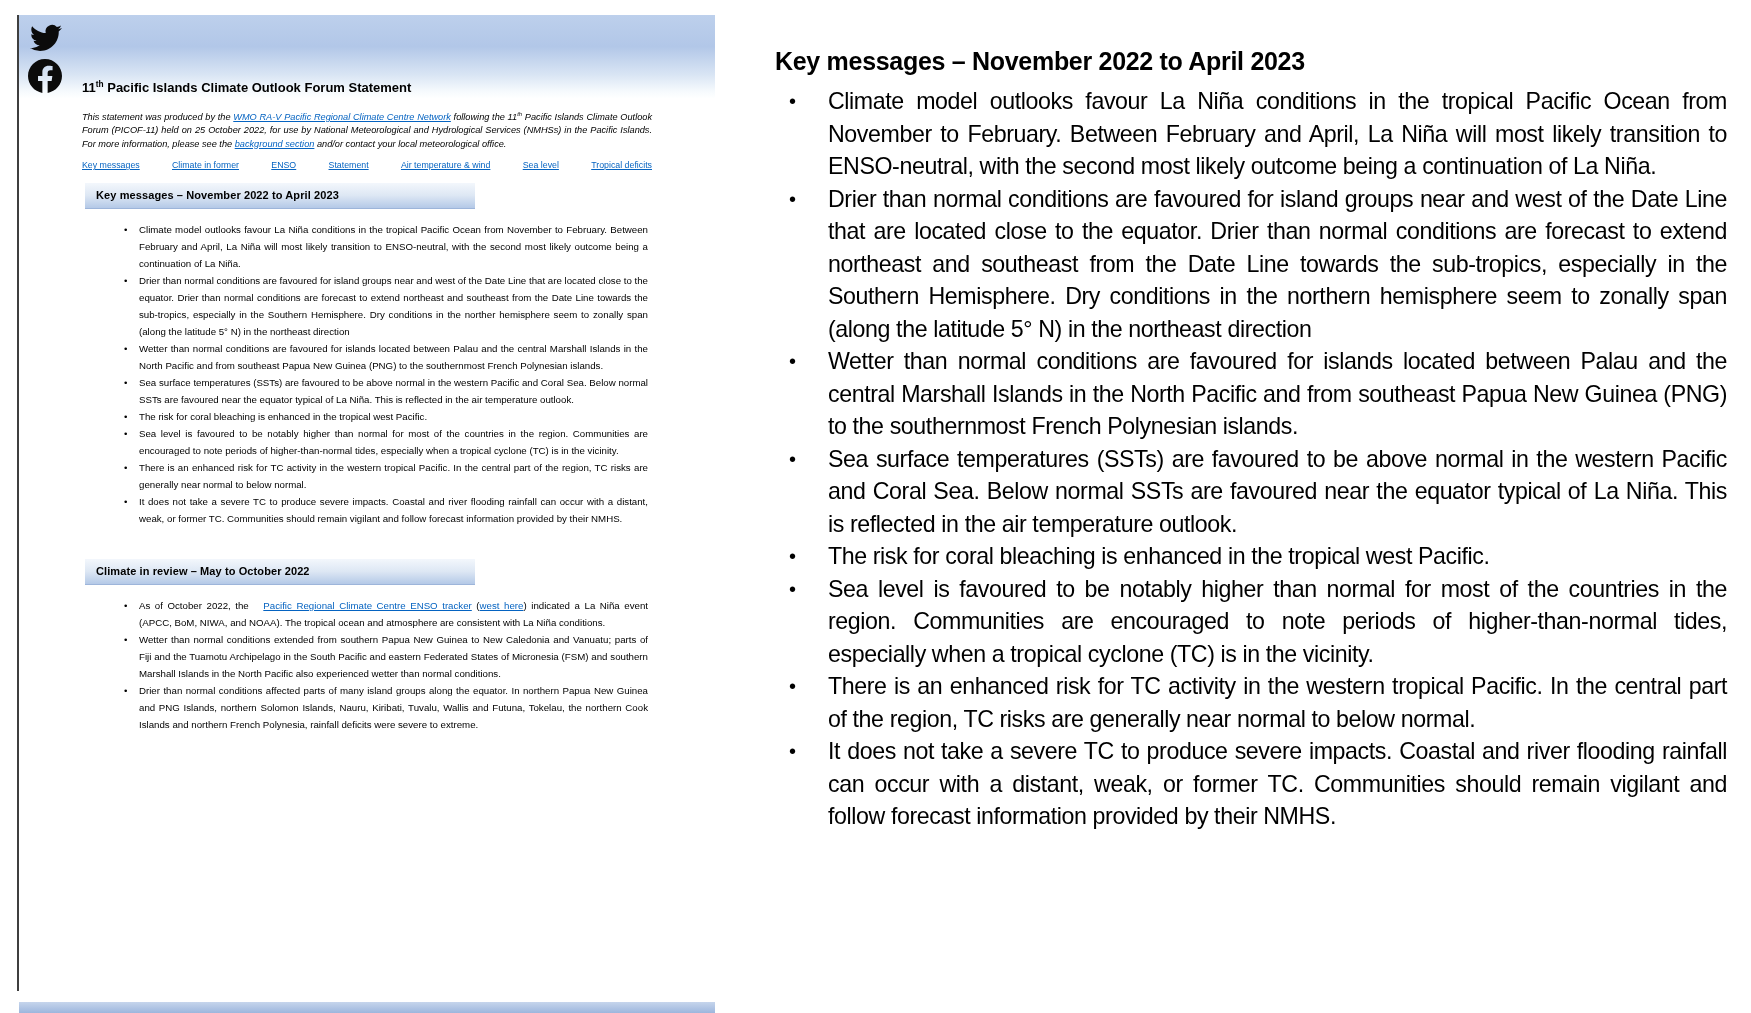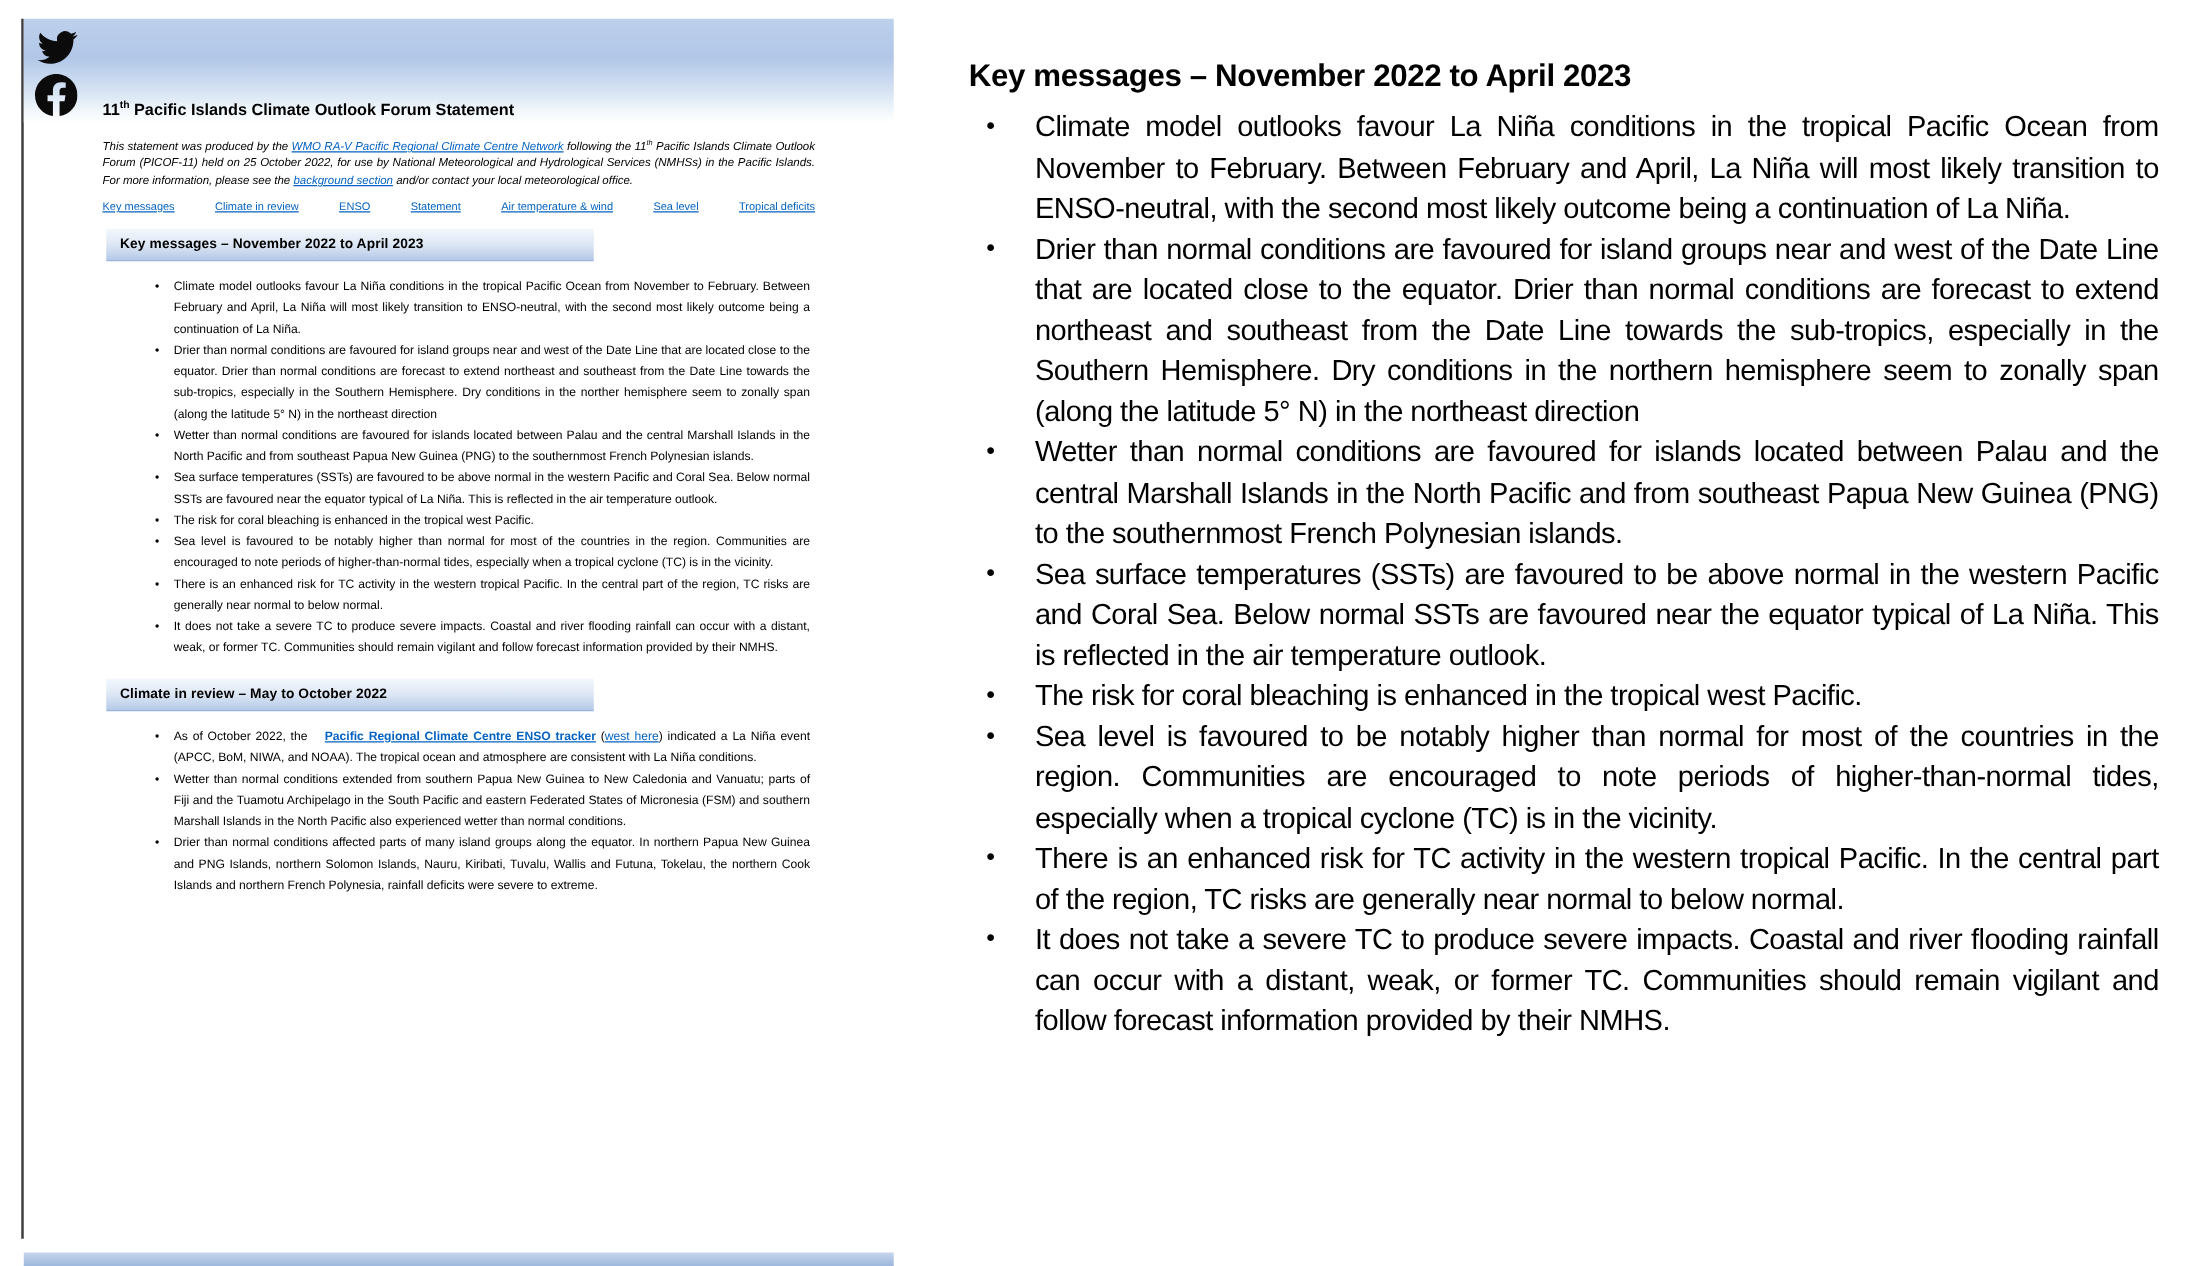--- a/index.html
+++ b/index.html
@@ -20,31 +20,31 @@
   .icon-btn { display:block; width:36px; height:34px; cursor:pointer; }
   .icon-btn + .icon-btn { margin-top:3px; }
 
   .doc-title { position:absolute; left:63px; bottom:3px; font-size:13px; font-weight:bold; white-space:nowrap; }
   .doc-title sup, .intro sup { font-size:64%; vertical-align:super; line-height:0; }
 
   .content { position:absolute; top:87px; left:63px; width:570px; }
 
   .intro { font-size:9.2px; line-height:13.2px; font-style:italic; text-align:justify; }
   .lnk { color:#0563c1; text-decoration:underline; cursor:pointer; }
-  .lnk.bold { font-weight:bold;padding-left:10px; }
+  .lnk.bold { font-weight:normal;padding-left:10px; }
 
   .nav-row { display:flex; justify-content:space-between; margin-top:5px; font-size:8.8px; white-space:nowrap;text-align:center; }
 
   .section-block {
     margin:13px 0 0 3px; width:390px; box-sizing:border-box;
     padding:6px 10px 7px 11px; font-size:11px; font-weight:bold; letter-spacing:0.1px;
     background:linear-gradient(180deg,#f3f7fc 0%,#dde7f4 50%,#b4c9e7 100%);
     border-bottom:1.5px solid #9db5da;
   }
-  .section-block.second { margin-top:16px; }
+  .section-block.second { margin-top:32px; }
 
   ul.doc-bullets { list-style:none; margin:12px 0 0 30px; padding:0; width:536px; }
   ul.doc-bullets li {
     position:relative; padding-left:27px; font-size:9.7px; line-height:17px;
     text-align:justify;
   }
   ul.doc-bullets li::before { content:"•"; position:absolute; left:12px; }
 
   .footer-band {
     position:absolute; left:0; right:0; bottom:11px; height:89px;
@@ -90,21 +90,21 @@
         </span>
       </div>
       <div class="doc-title"><span>11</span><sup>th</sup><span> Pacific Islands Climate Outlook Forum Statement</span></div>
     </div>
 
     <div class="content">
       <p class="intro"><span>This statement was produced by the </span><a href="#" class="lnk">WMO RA-V Pacific Regional Climate Centre Network</a><span> following the 11</span><sup>th</sup><span> Pacific Islands Climate Outlook Forum (PICOF-11) held on 25 October 2022, for use by National Meteorological and Hydrological Services (NMHSs) in the Pacific Islands. For more information, please see the </span><a href="#" class="lnk">background section</a><span> and/or contact your local meteorological office.</span></p>
 
       <div class="nav-row">
           <a href="#" class="lnk">Key messages</a>
-          <a href="#" class="lnk">Climate in review</a>
+          <a href="#" class="lnk">Climate in former</a>
           <a href="#" class="lnk">ENSO</a>
           <a href="#" class="lnk">Statement</a>
           <a href="#" class="lnk">Air temperature &amp; wind</a>
           <a href="#" class="lnk">Sea level</a>
           <a href="#" class="lnk">Tropical deficits</a>
         </div>
 
       <div class="section-block">Key messages – November 2022 to April 2023</div>
       <ul class="doc-bullets">
           <li>Climate model outlooks favour La Niña conditions in the tropical Pacific Ocean from November to February. Between February and April, La Niña will most likely transition to ENSO-neutral, with the second most likely outcome being a continuation of La Niña.</li>

